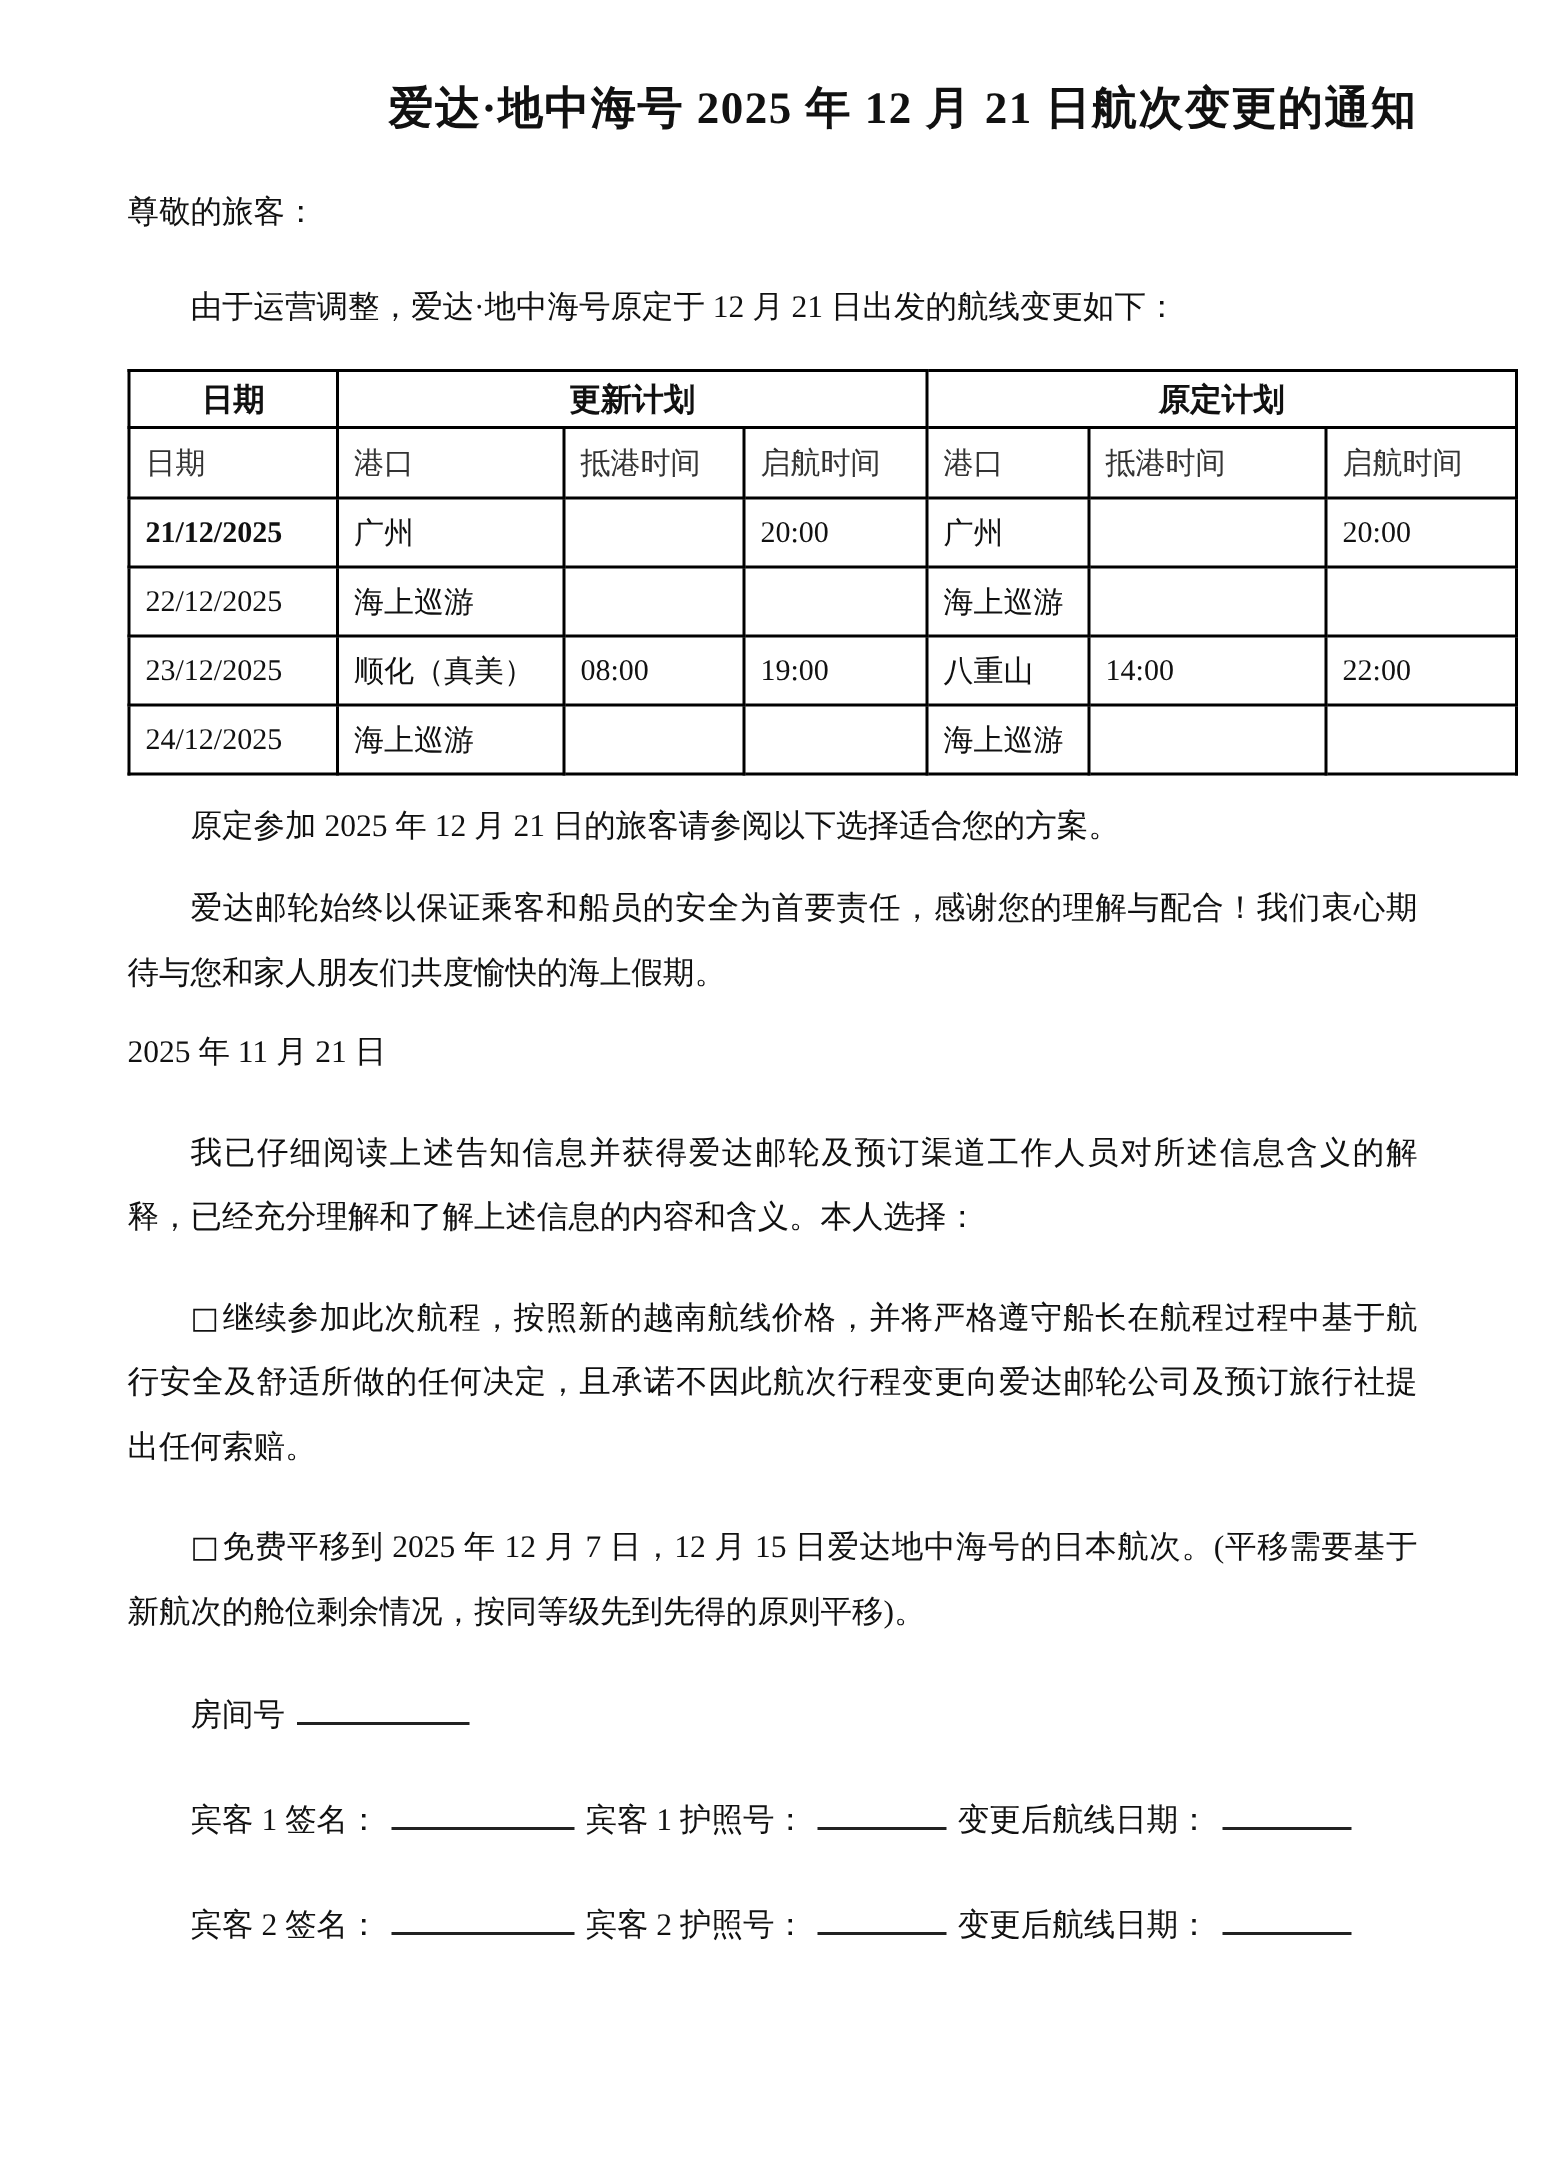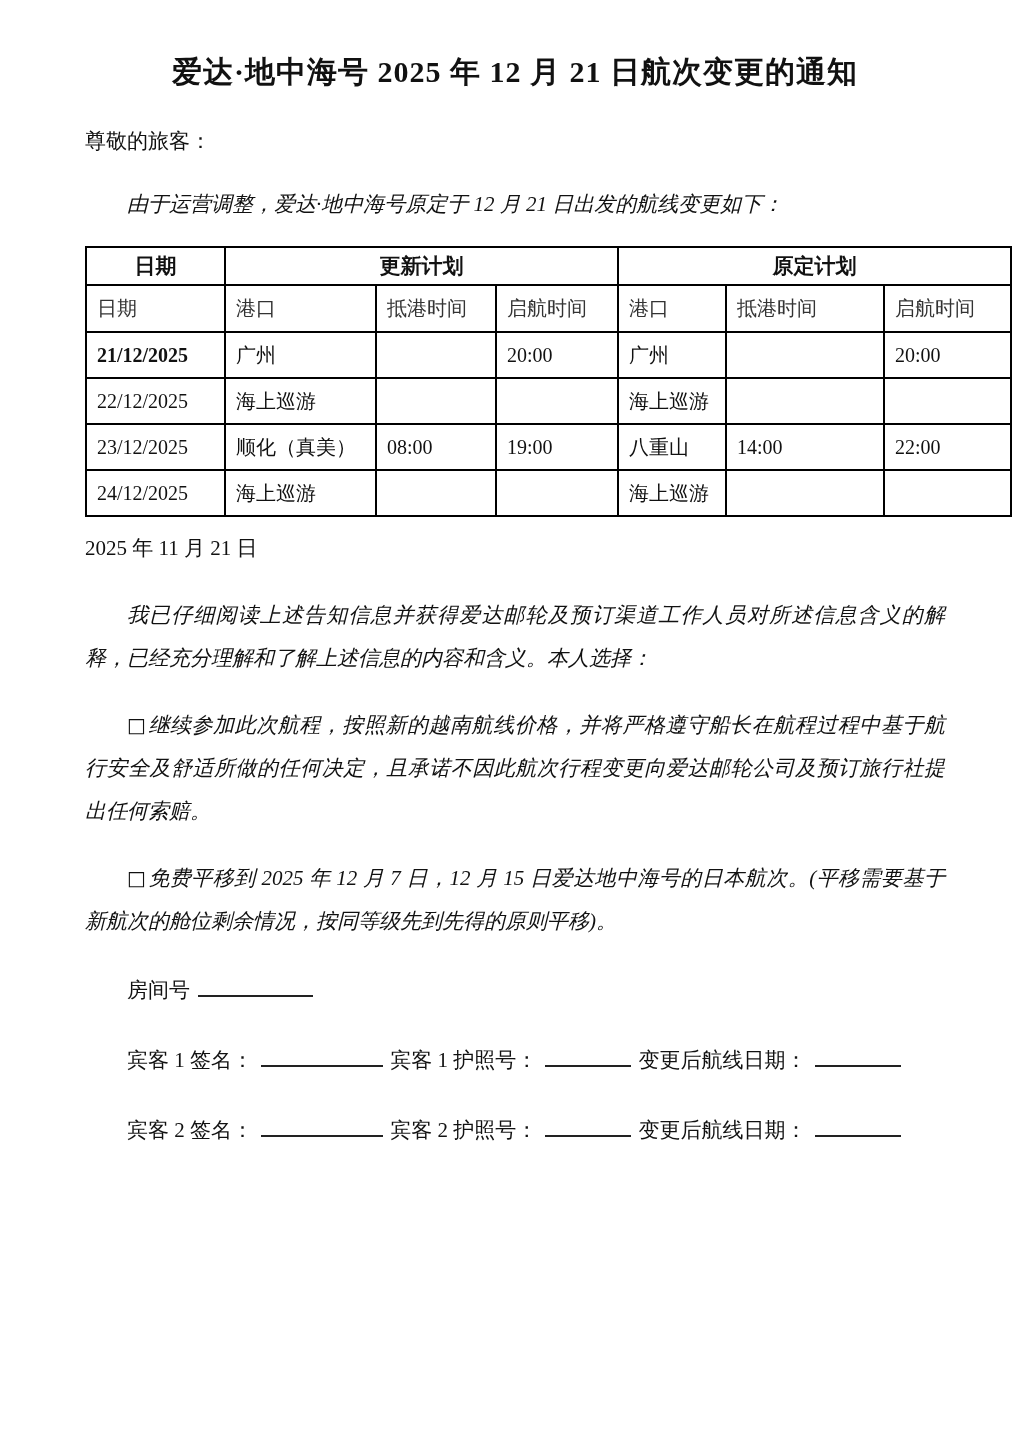--- a/index.html
+++ b/index.html
@@ -8,33 +8,32 @@
     width: 1030px;
     height: 1438px;
     font-family: "Liberation Serif", "DejaVu Serif", serif;
     color: #111;
     overflow: hidden;
   }
   .page { padding: 0 85px; width: 1030px; }
 
   .doc-title {
     margin-top: 52px;
-    text-align: center;
+    text-align: right;
     font-size: 30px;
     font-weight: bold;
     letter-spacing: 1px;
   }
   .greeting { margin-top: 34px; font-size: 21px; }
   .para {
     margin-top: 28px;
     font-size: 21px;
     line-height: 43px;
     text-indent: 2em;
     text-align: justify;
-    font-style: italic;
   }
 
   
   table.itinerary {
     margin-top: 20px;
     border-collapse: collapse;
     table-layout: fixed;
     width: 925px;
     font-size: 20px;
   }
@@ -168,21 +167,23 @@
       <td>海上巡游</td>
       <td></td>
       <td></td>
       <td>海上巡游</td>
       <td></td>
       <td></td>
     </tr>
   </tbody>
     </table>
 
-
+  <p class="para note">原定参加 2025 年 12 月 21 日的旅客请参阅以下选择适合您的方案。</p>
+
+  <p class="para thanks">爱达邮轮始终以保证乘客和船员的安全为首要责任，感谢您的理解与配合！我们衷心期待与您和家人朋友们共度愉快的海上假期。</p>
 
   <div class="issue-date">2025 年 11 月 21 日</div>
 
 
 
   <p class="para ack">我已仔细阅读上述告知信息并获得爱达邮轮及预订渠道工作人员对所述信息含义的解释，已经充分理解和了解上述信息的内容和含义。本人选择：</p>
 
   <p class="para option"><span class="checkbox-glyph">□</span><span>继续参加此次航程，按照新的越南航线价格，并将严格遵守船长在航程过程中基于航行安全及舒适所做的任何决定，且承诺不因此航次行程变更向爱达邮轮公司及预订旅行社提出任何索赔。</span></p>
 
   <p class="para option"><span class="checkbox-glyph">□</span><span>免费平移到 2025 年 12 月 7 日，12 月 15 日爱达地中海号的日本航次。(平移需要基于新航次的舱位剩余情况，按同等级先到先得的原则平移)。</span></p>

